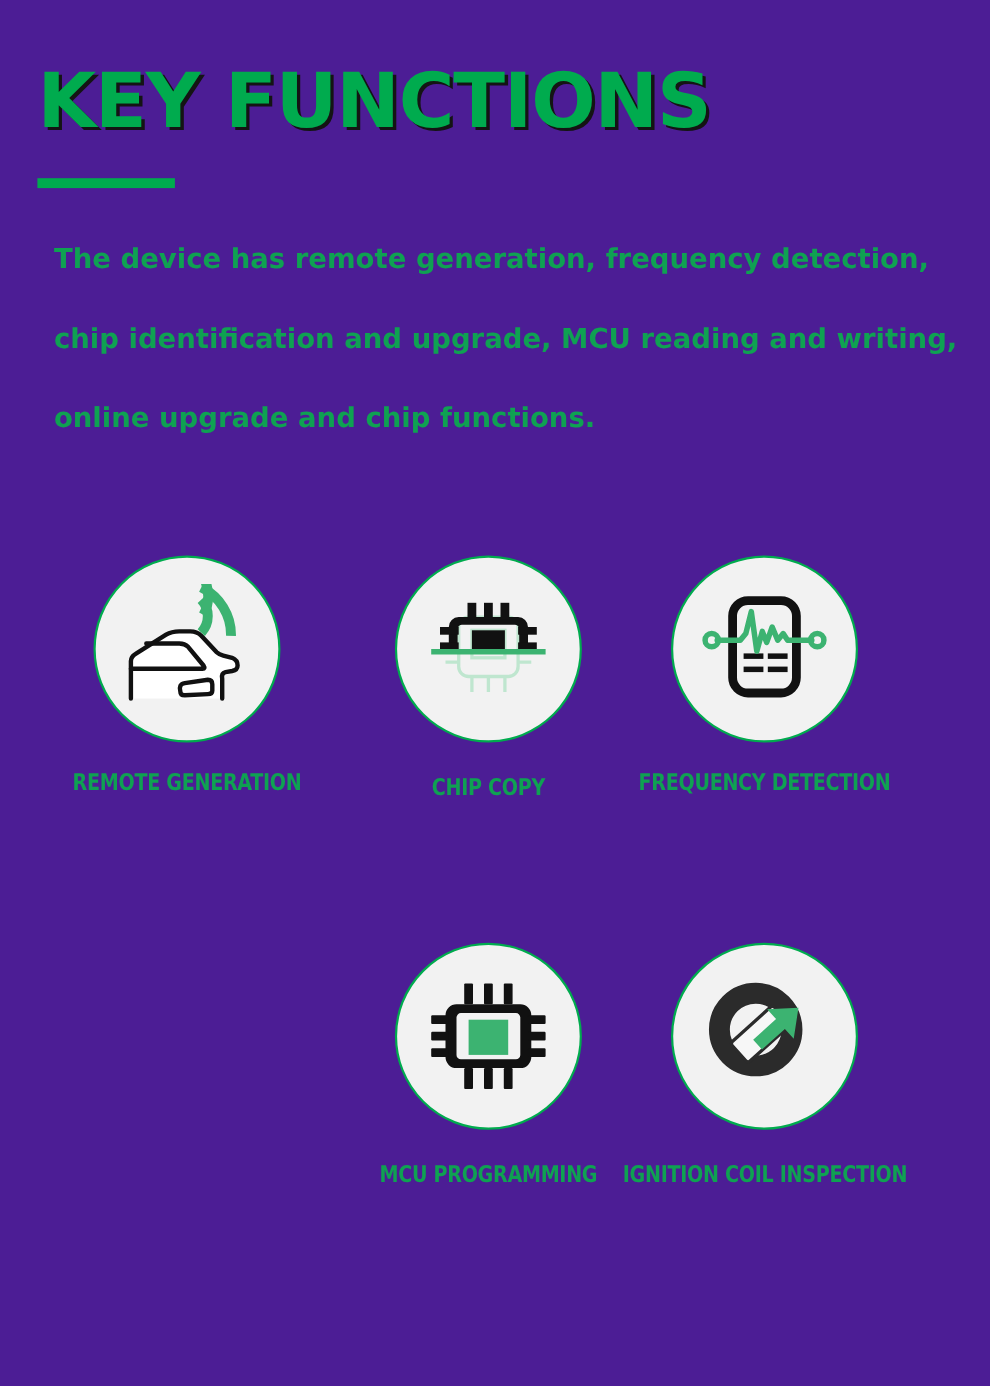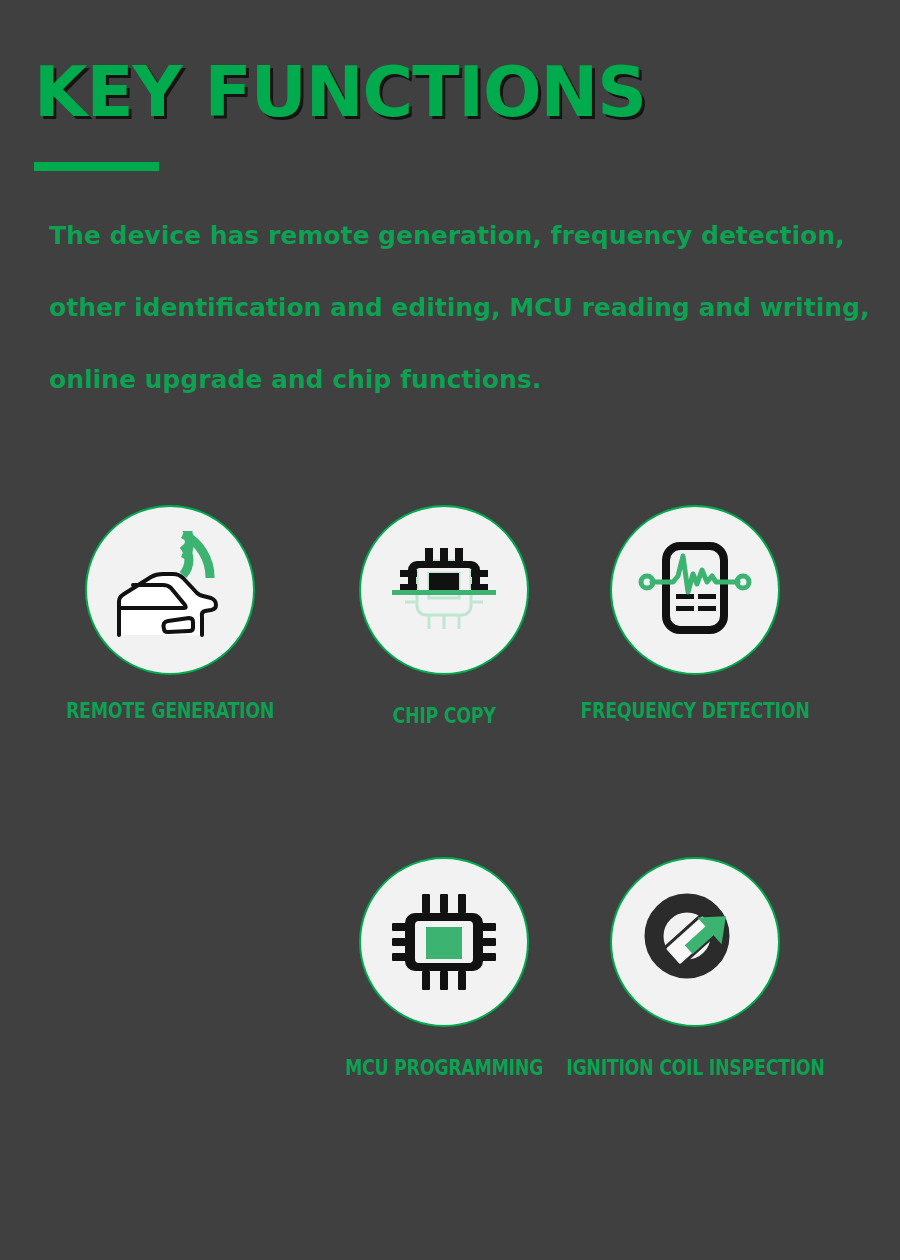--- a/index.html
+++ b/index.html
@@ -9,21 +9,21 @@
     height: 1260px;
     background: #f2f2f2;
     font-family: "Liberation Sans", sans-serif;
     overflow: hidden;
   }
 
   .page {
     position: relative;
     width: 900px;
     height: 1260px;
-    background: #404040;
+    background: #4c1d95;
   }
 
   
   .header {
     position: absolute;
     left: 34px;
     top: 58px;
     width: 830px;
   }
 
@@ -117,21 +117,21 @@
 
 <div class="page">
 
   <div class="header">
     <div class="page-title">KEY FUNCTIONS</div>
     <div class="title-rule"></div>
   </div>
 
   <div class="intro">
     <span class="intro-line">The device has remote generation, frequency detection,</span>
-    <span class="intro-line">other identification and editing, MCU reading and writing,</span>
+    <span class="intro-line">chip identification and upgrade, MCU reading and writing,</span>
     <span class="intro-line">online upgrade and chip functions.</span>
   </div>
 
   <div class="features">
 
     <div class="feature-row">
 
       <div class="feature col-0">
         <div class="icon-circle">
           <svg width="118" height="118" viewBox="0 0 118 118">

